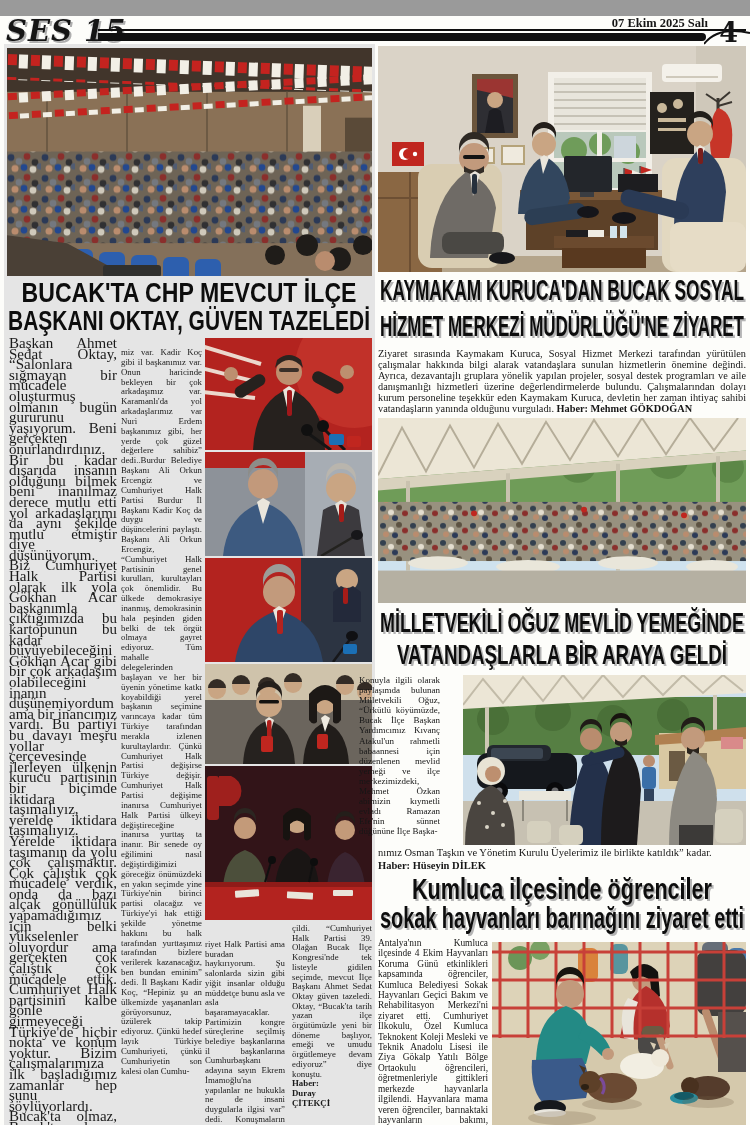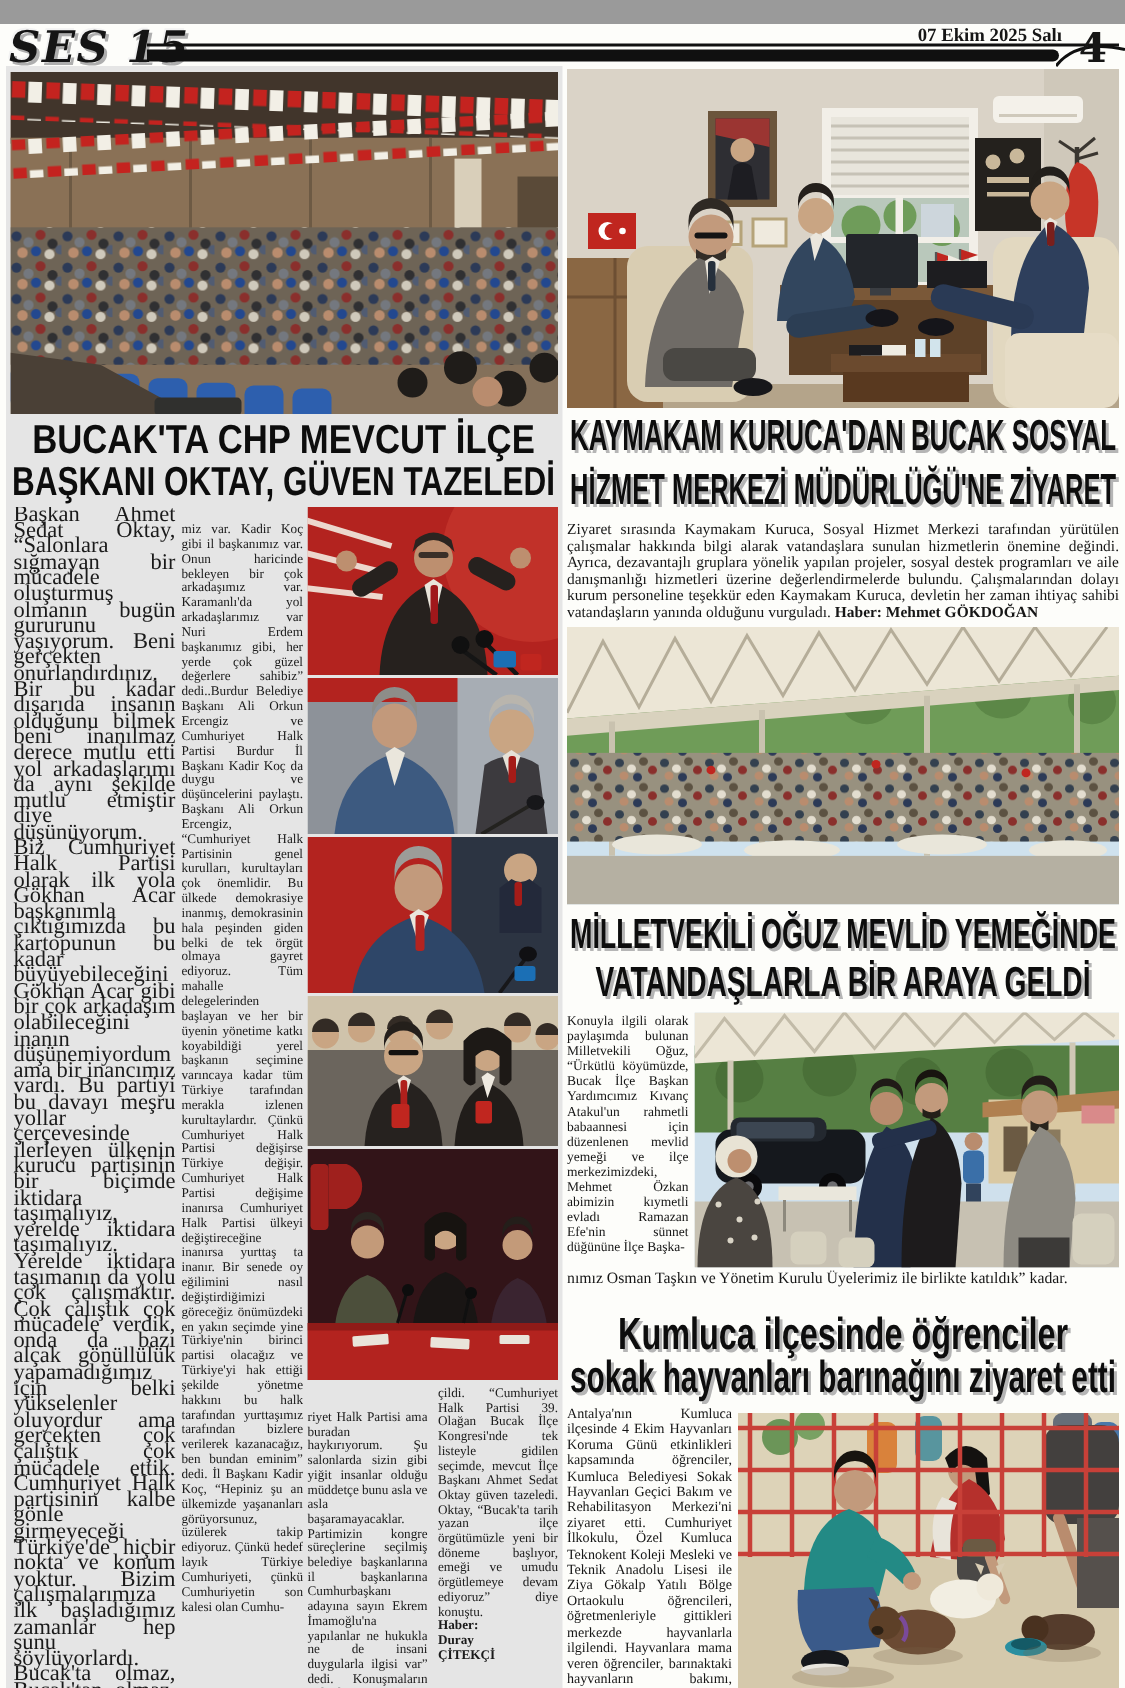--- a/index.html
+++ b/index.html
@@ -43,21 +43,21 @@
   .c3 { left:201px; top:896px; width:80px; height:212px; font-size:8.8px; line-height:9.7px; }
   .c4 { left:288px; top:880px; width:80px; height:212px; font-size:8.8px; line-height:9.7px; }
   .bold { font-weight:700; }
 
   
   .office-box   { left:378px; top:30px;  width:368px; height:226px; }
   .hl-kaymakam  { left:378px; top:258px; width:368px; height:72px; }
   .body-kaymakam{ left:378px; top:333px; width:368px; height:67px; font-size:10.3px; line-height:10.9px; text-align:justify; overflow:hidden; }
   .tent-box     { left:378px; top:402px; width:368px; height:185px; }
   .hl-oguz      { left:378px; top:590px; width:368px; height:64px; }
-  .col-oguz     { left:378px; top:659px; width:81px;  height:170px; font-size:9px; line-height:10.1px; text-align:justify; overflow:hidden; }
+  .col-oguz     { left:359px; top:659px; width:81px;  height:170px; font-size:9px; line-height:10.1px; text-align:justify; overflow:hidden; }
   .greet-box    { left:463px; top:659px; width:283px; height:170px; }
   .tail-oguz    { left:378px; top:831px; width:368px; height:13px; font-size:10.5px; overflow:hidden; }
   .byl-oguz     { left:378px; top:844px; width:368px; height:14px; font-size:10.5px; font-weight:700; }
   .hl-kumluca   { left:378px; top:858px; width:368px; height:62px; }
   .col-kumluca  { left:378px; top:922px; width:110px; height:200px; font-size:9.4px; line-height:10.4px; text-align:justify; overflow:hidden; }
   .shelter-box  { left:492px; top:926px; width:254px; height:196px; }
 </style>
 </head>
 <body>
 
@@ -528,20 +528,21 @@
       <rect x="216" y="150" width="34" height="20" fill="#3c3a38"></rect>
       <g fill="#d5d0be">
         <rect x="64" y="146" width="24" height="22" rx="5"></rect>
         <rect x="96" y="150" width="24" height="20" rx="5"></rect>
         <rect x="252" y="134" width="28" height="34" rx="6"></rect>
       </g>
     </svg>
   </div>
 
   <div class="abs tail-oguz">nımız Osman Taşkın ve Yönetim Kurulu Üyelerimiz ile birlikte katıldık” kadar.</div>
+  <div class="abs byl-oguz">Haber: Hüseyin DİLEK</div>
 
   <svg class="abs hl-kumluca" viewBox="0 0 368 62">
     <text class="hlt hl-shadow" x="186" y="27" font-size="30" text-anchor="middle" textLength="300" lengthAdjust="spacingAndGlyphs">Kumluca ilçesinde öğrenciler</text>
     <text class="hlt" x="184" y="25" font-size="30" text-anchor="middle" textLength="300" lengthAdjust="spacingAndGlyphs">Kumluca ilçesinde öğrenciler</text>
     <text class="hlt hl-shadow" x="186" y="56" font-size="30" text-anchor="middle" textLength="364" lengthAdjust="spacingAndGlyphs">sokak hayvanları barınağını ziyaret etti</text>
     <text class="hlt" x="184" y="54" font-size="30" text-anchor="middle" textLength="364" lengthAdjust="spacingAndGlyphs">sokak hayvanları barınağını ziyaret etti</text>
   </svg>
 
   <div class="abs col-kumluca">
     <span>Antalya'nın Kumluca ilçesinde 4 Ekim Hayvanları Koruma Günü etkinlikleri kapsamında öğrenciler, Kumluca Belediyesi Sokak Hayvanları Geçici Bakım ve Rehabilitasyon Merkezi'ni ziyaret etti. Cumhuriyet İlkokulu, Özel Kumluca Teknokent Koleji Mesleki ve Teknik Anadolu Lisesi ile Ziya Gökalp Yatılı Bölge Ortaokulu öğrencileri, öğretmenleriyle gittikleri merkezde hayvanlarla ilgilendi. Hayvanlara mama veren öğrenciler, barınaktaki hayvanların bakımı, tedavileri ve sahiplendirme süreçleri hakkında yetkililerden bilgi aldı.</span>

